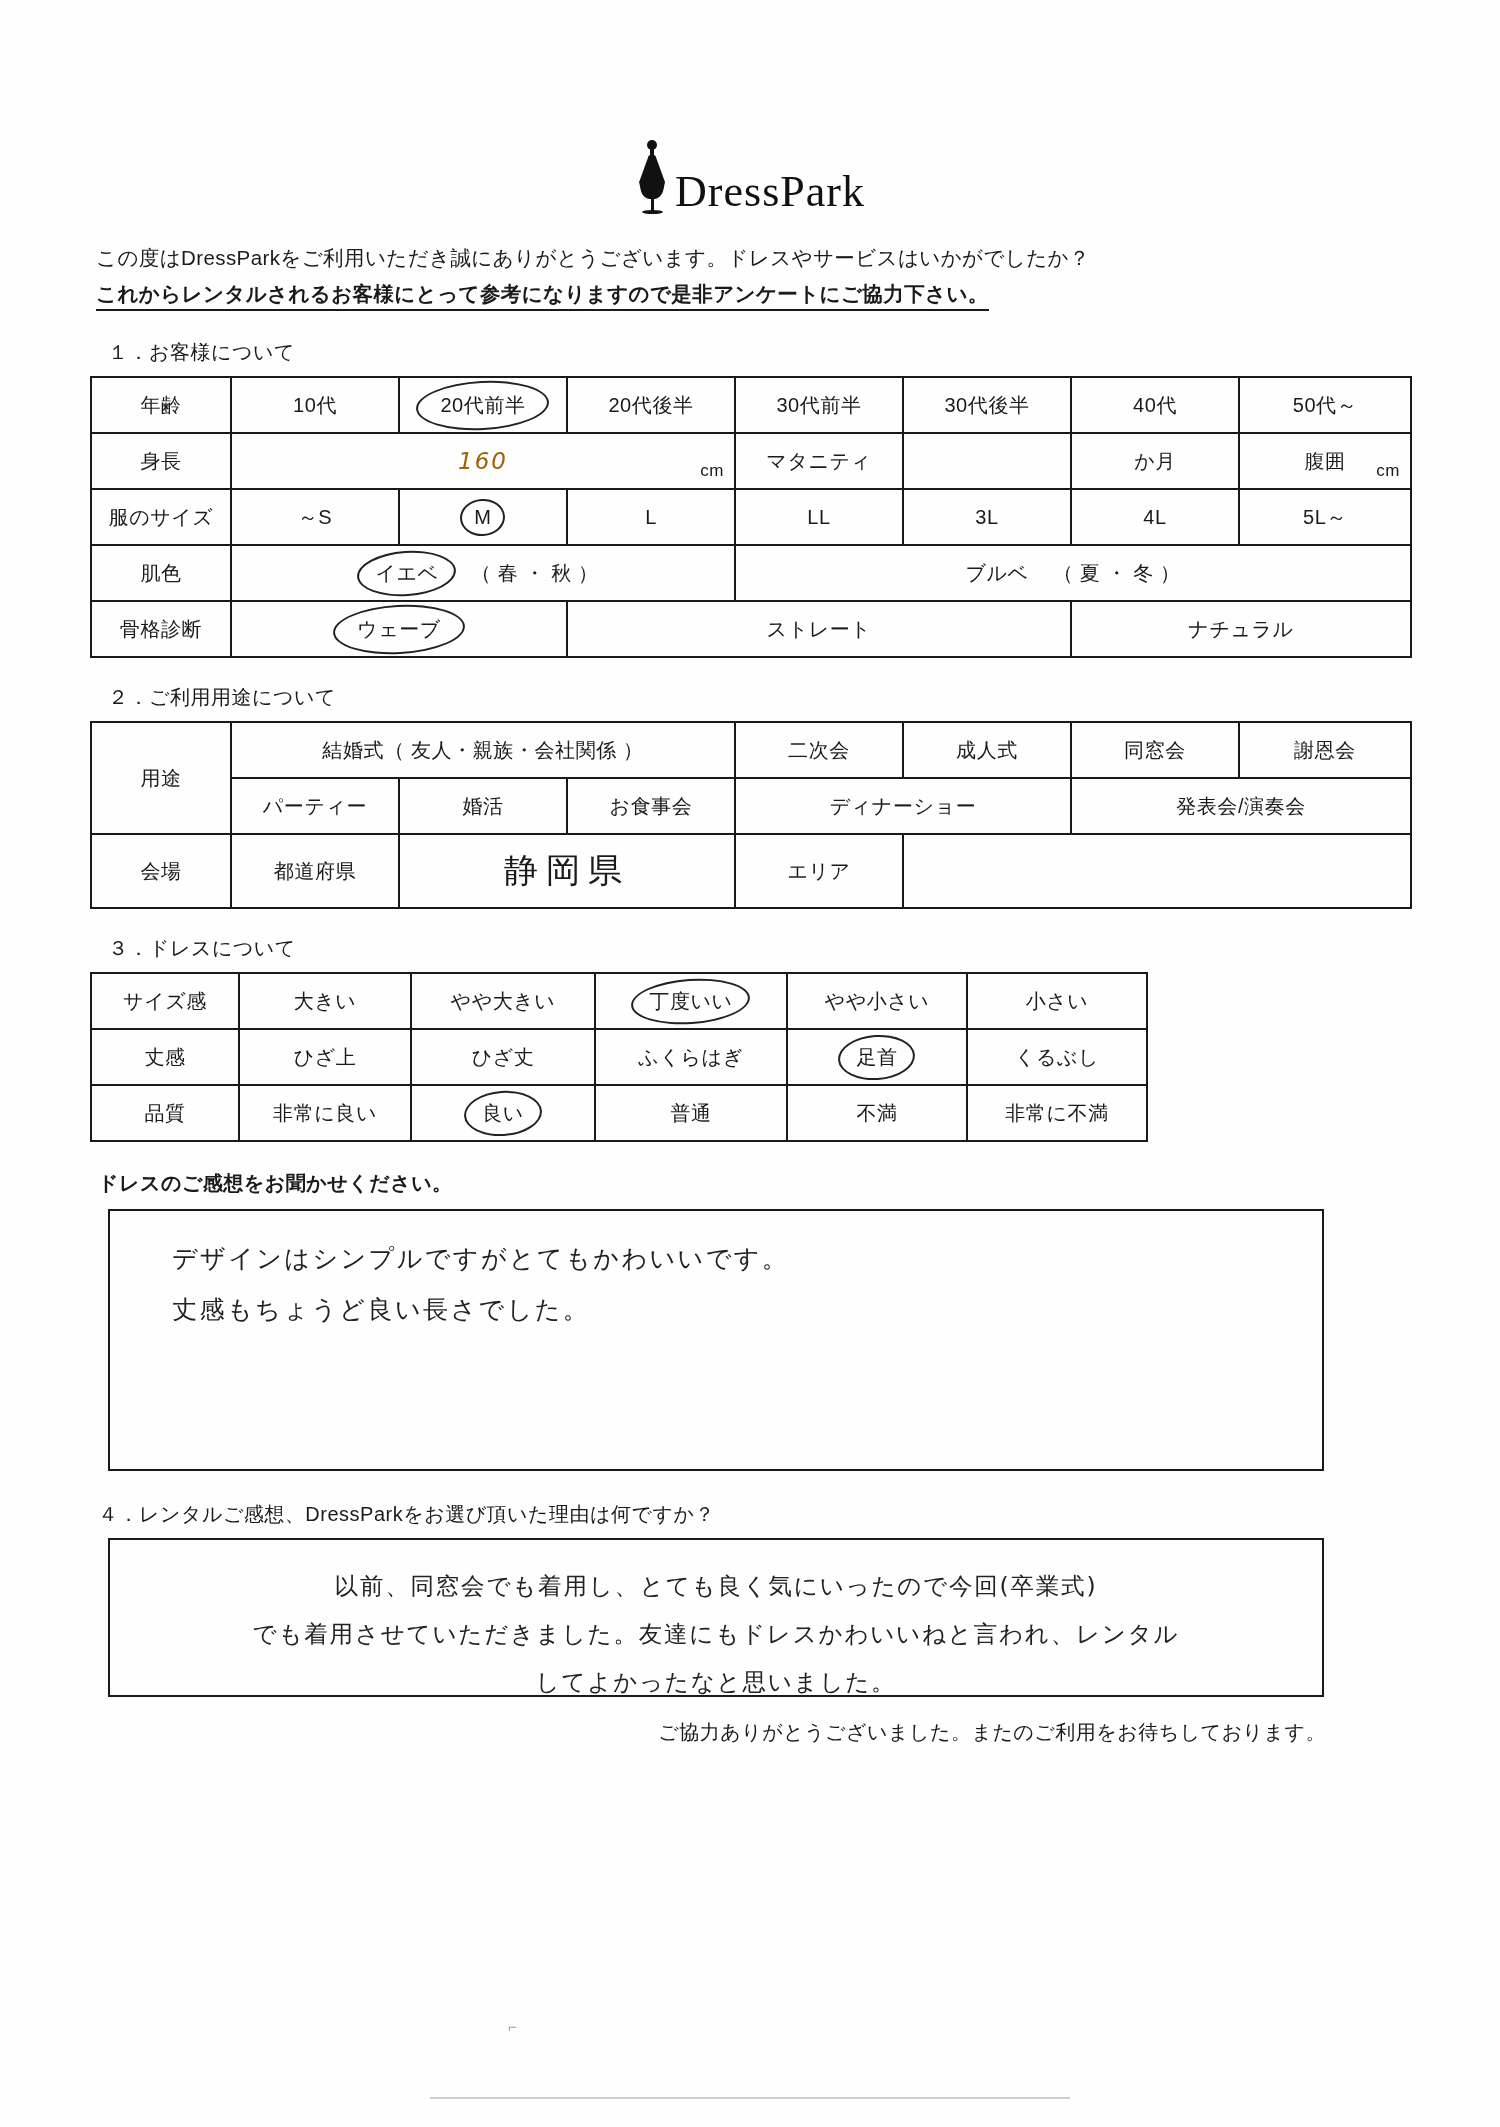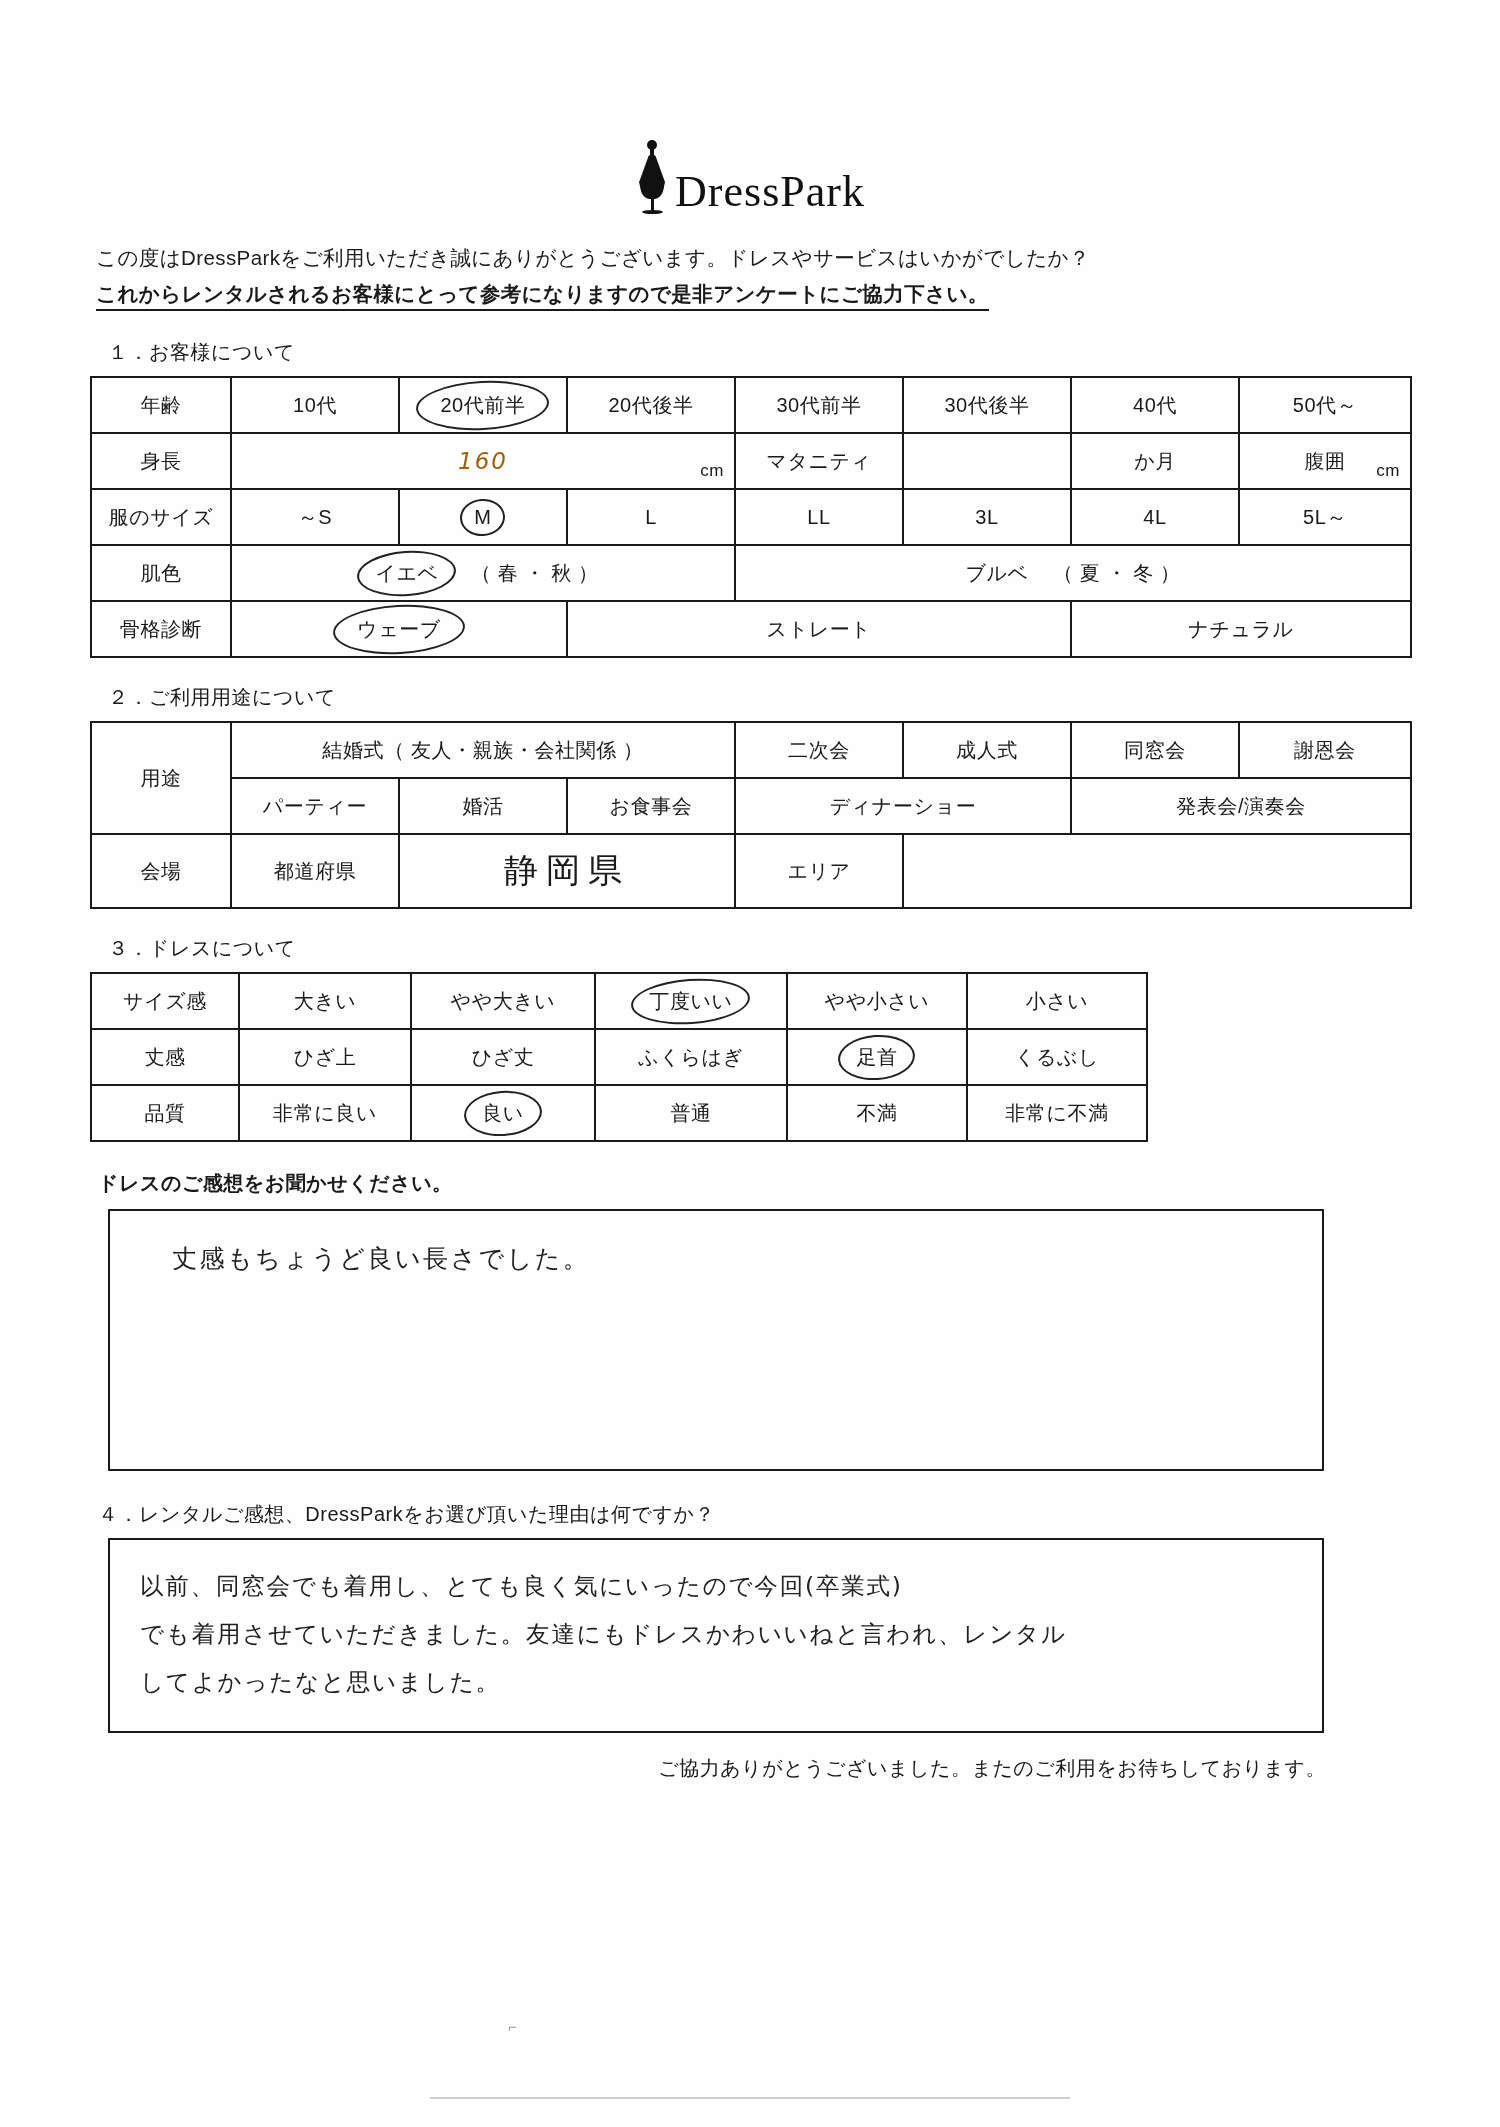--- a/index.html
+++ b/index.html
@@ -193,21 +193,21 @@
     letter-spacing: 0.5px;
   }
   .freebox {
     border: 2px solid #1a1a1a;
     width: 1216px;
     margin-left: 18px;
     box-sizing: border-box;
     padding: 22px 30px;
   }
   .freebox.b1 { height: 262px; }
-  .freebox.b2 { height: 195px; }
+  .freebox.b2 { height: 159px; text-align: center; }
   .hline {
     font-family: "DejaVu Sans", sans-serif;
     font-size: 25px;
     letter-spacing: 2.5px;
     color: #222;
     line-height: 2.05;
     white-space: nowrap;
   }
   .hline.indent { padding-left: 32px; }
   .hline.small { font-size: 23.5px; letter-spacing: 1.8px; }
@@ -399,20 +399,21 @@
           <td><span class="circ">良い</span></td>
           <td>普通</td>
           <td>不満</td>
           <td>非常に不満</td>
         </tr>
       </tbody>
     </table>
 
     <div class="prompt">ドレスのご感想をお聞かせください。</div>
     <div class="freebox b1">
+      <div class="hline indent">デザインはシンプルですがとてもかわいいです。</div>
       <div class="hline indent">丈感もちょうど良い長さでした。</div>
     </div>
 
     <div class="sec-head" style="margin-top:30px;margin-left:8px">４．レンタルご感想、DressParkをお選び頂いた理由は何ですか？</div>
     <div class="freebox b2">
       <div class="hline small">以前、同窓会でも着用し、とても良く気にいったので今回(卒業式)</div>
       <div class="hline small">でも着用させていただきました。友達にもドレスかわいいねと言われ、レンタル</div>
       <div class="hline small">してよかったなと思いました。</div>
     </div>
 

